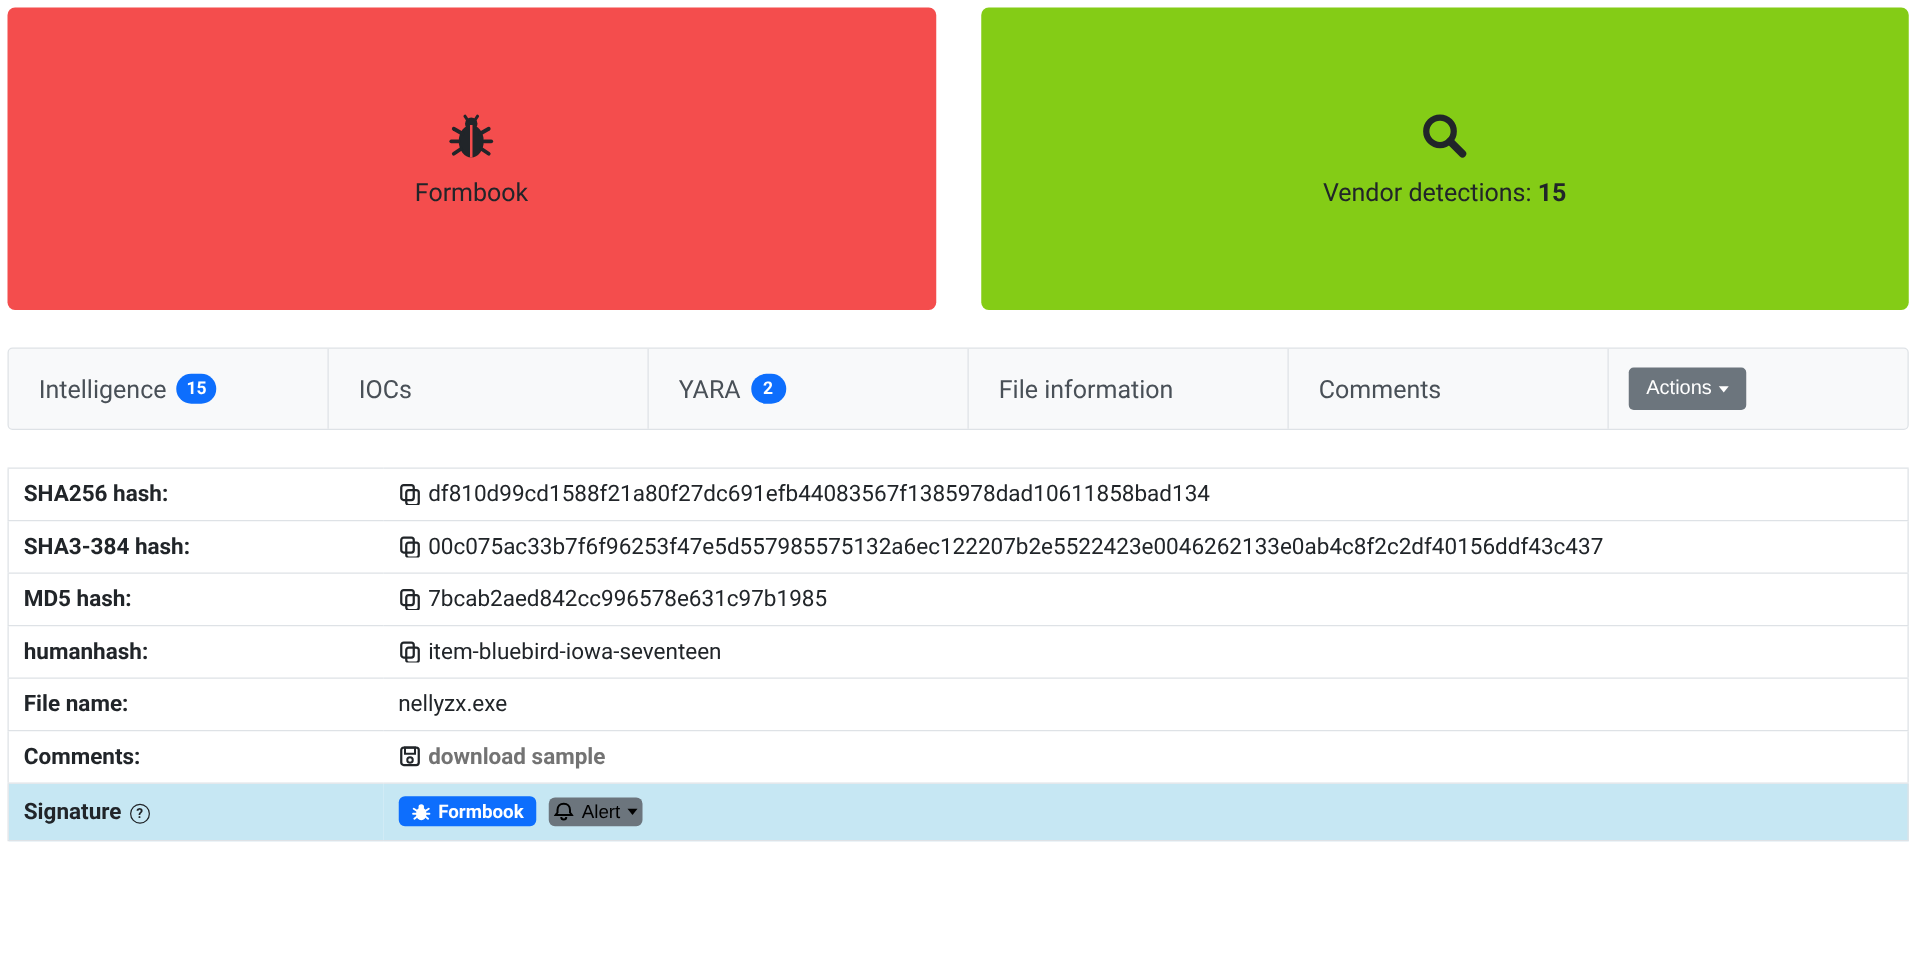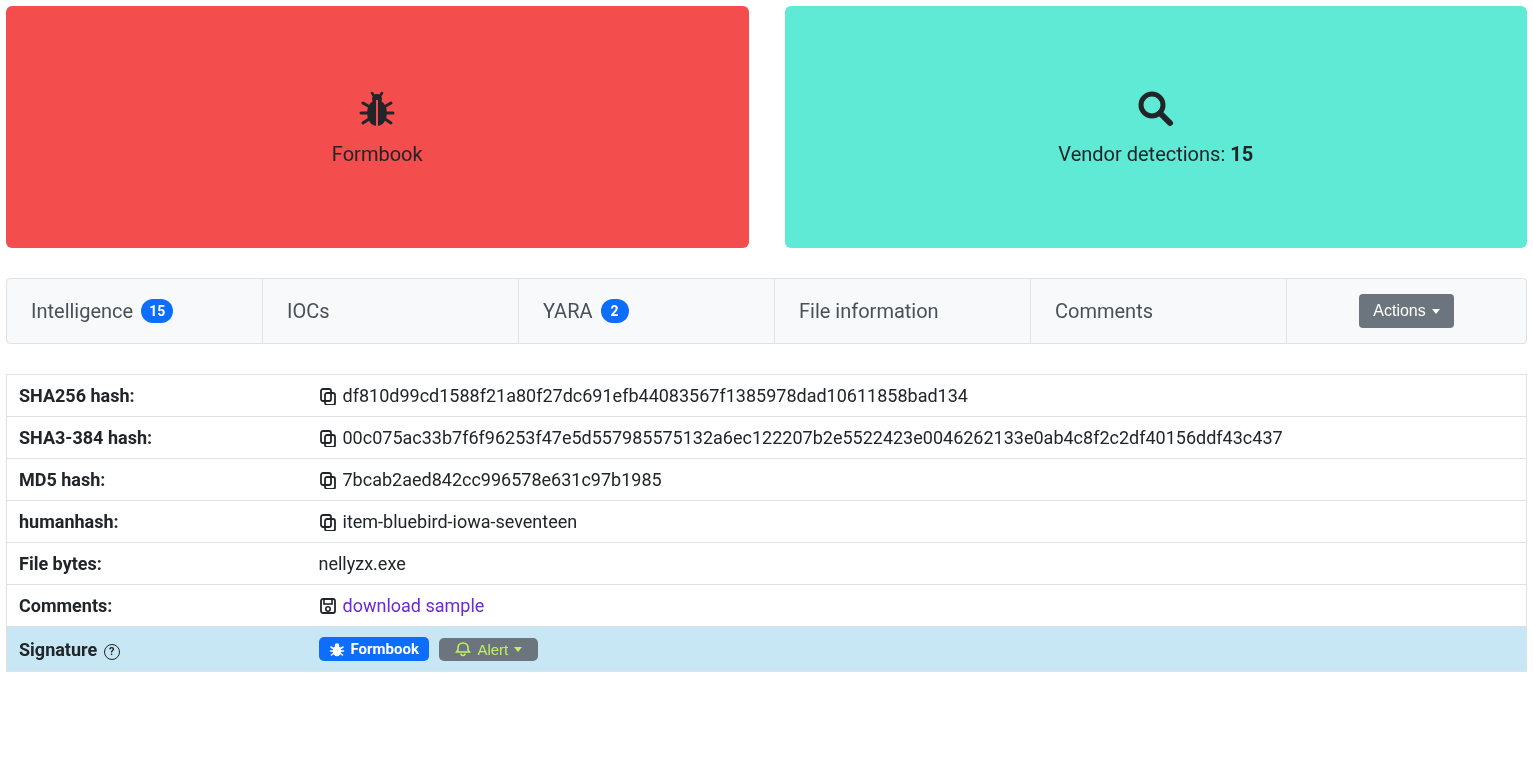--- a/index.html
+++ b/index.html
@@ -20,21 +20,21 @@
   border-radius: 6px;
   height: 242px;
   display: flex;
   flex-direction: column;
   align-items: center;
   justify-content: center;
   color: #212529;
   font-size: 20px;
 }
 .card-red { background: #f44d4d; }
-.card-blue { background: #5eead4; }
+.card-blue { background: #84cc16; }
 .card .icon { margin-bottom: 8px; }
 .card strong { font-weight: 700; }
 .tabs-bar {
   display: flex;
   align-items: stretch;
   border: 1px solid #dee2e6;
   border-radius: 4px;
   background: #f8f9fa;
   margin-bottom: 30px;
 }
@@ -112,41 +112,41 @@
   margin-right: 6px;
   cursor: pointer;
 }
 .save-icon {
   display: inline-block;
   width: 18px; height: 18px;
   vertical-align: -3px;
   margin-right: 6px;
   color: #212529;
 }
-a.link { color: #6d28d9; text-decoration: none; }
+a.link { color: #737373; text-decoration: none; font-weight: bold; }
 .sig-badge {
   display: inline-flex;
   align-items: center;
   gap: 6px;
   background: #0d6efd;
   color: #fff;
   font-weight: 700;
   font-size: 15px;
   padding: 3px 10px;
   border-radius: 5px;
   cursor: pointer;
 }
 .alert-btn {
   display: inline-flex;
   align-items: center;
   gap: 6px;
   background: #6c757d;
-  color: #bef264;
+  color: #000000;
   font-size: 15px;
-  padding: 3px 16px;
+  padding: 3px 4px;
   border-radius: 5px;
   border: none;
   cursor: pointer;
   margin-left: 6px;
   text-align: center;
 }
 .help-icon {
   display: inline-block;
   width: 16px; height: 16px;
   border: 1.5px solid #212529;
@@ -239,21 +239,21 @@
   <div class="tab">
     <span>YARA</span>
     <span class="badge">2</span>
   </div>
   <div class="tab">
     <span>File information</span>
   </div>
   <div class="tab">
     <span>Comments</span>
   </div>
-  <div class="tab actions-cell" style="flex:1;justify-content:center;">
+  <div class="tab actions-cell" style="flex:1;justify-content:flex-start;">
     <button class="btn-actions">
       <span>Actions</span>
       <span class="caret-down"></span>
     </button>
   </div>
 </div>
 
 <table class="info">
   <tbody>
       <tr>
@@ -282,21 +282,21 @@
   </tr>
   <tr>
     <th>humanhash:</th>
     <td>
       <span class="copy-icon"><svg width="18" height="18" viewBox="0 0 18 18">
               <use href="#svg-copy"></use>
             </svg></span><span>item-bluebird-iowa-seventeen</span>
     </td>
   </tr>
   <tr>
-    <th>File bytes:</th>
+    <th>File name:</th>
     <td>nellyzx.exe</td>
   </tr>
   <tr>
     <th>Comments:</th>
     <td>
       <span class="save-icon"><svg width="18" height="18" viewBox="0 0 18 18">
               <use href="#svg-save"></use>
             </svg></span><a href="#" class="link">download sample</a>
     </td>
   </tr>

